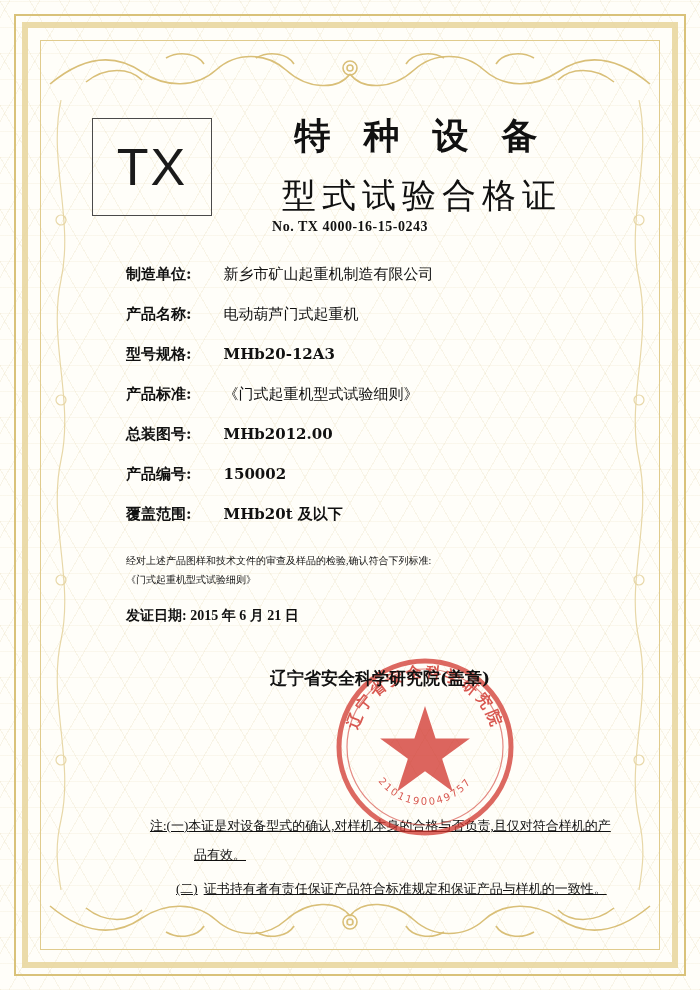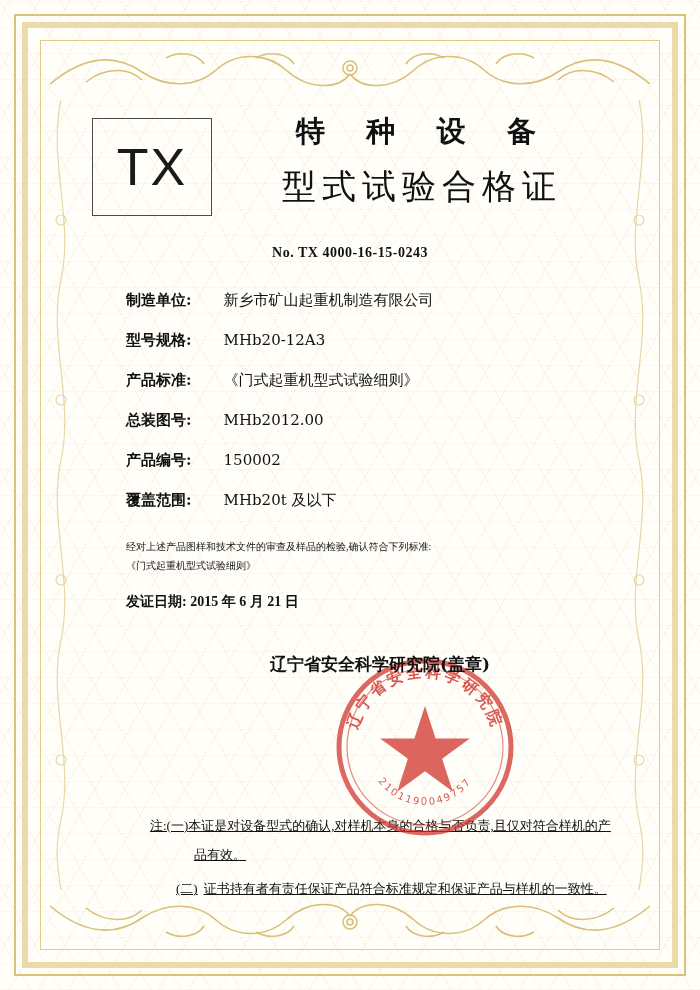--- a/index.html
+++ b/index.html
@@ -106,42 +106,42 @@
     letter-spacing: 2px;
     font-family: Liberation Sans, sans-serif;
     color: #1a1a1a;
   }
   .titles {
     flex: 1 1 auto;
     text-align: center;
     padding-right: 4px;
   }
   .title-main {
-    font-size: 29px;
+    font-size: 36px;
     letter-spacing: 12px;
-    font-family: Liberation Mono, monospace;
+    font-family: Liberation Serif, serif;
     font-weight: 700;
     color: #111;
     margin-top: 2px;
     text-align: center;
   }
   .title-sub {
     font-size: 34px;
     letter-spacing: 6px;
     font-family: "DejaVu Serif", "Liberation Serif", serif;
     font-weight: 400;
     color: #111;
     margin-top: 12px;
   }
   .cert-number {
     text-align: center;
     font-size: 14px;
     font-weight: 700;
     letter-spacing: 0.5px;
-    margin-top: 29px;
+    margin-top: 0;
     color: #111;
   }
 
   
   .fields {
     margin-top: 30px;
     padding-left: 34px;
   }
   .field-row {
     display: flex;
@@ -153,21 +153,21 @@
   .field-label {
     font-family: "DejaVu Serif", "Liberation Serif", serif;
     font-weight: 700;
     color: #111;
     white-space: nowrap;
   }
   .field-value {
     font-family: "DejaVu Serif", "Liberation Serif", serif;
     color: #111;
     margin-left: 8px;
-    font-weight: 400;
+    font-weight: 700;
   }
   .field-value.cn {
     font-weight: 400;
   }
 
   
   .statement {
     margin-top: 28px;
     padding-left: 34px;
     font-size: 10px;
@@ -316,20 +316,24 @@
     </div>
 
     <div class="cert-number">No. TX 4000-16-15-0243</div>
 
     <div class="fields">
       <div class="field-row">
         <span class="field-label">制造单位:</span>
         <span class="field-value cn">新乡市矿山起重机制造有限公司</span>
       </div>
       <div class="field-row">
+        <span class="field-label">产品名称:</span>
+        <span class="field-value cn">电动葫芦门式起重机</span>
+      </div>
+      <div class="field-row">
         <span class="field-label">型号规格:</span>
         <span class="field-value">MHb20-12A3</span>
       </div>
       <div class="field-row">
         <span class="field-label">产品标准:</span>
         <span class="field-value cn">《门式起重机型式试验细则》</span>
       </div>
       <div class="field-row">
         <span class="field-label">总装图号:</span>
         <span class="field-value">MHb2012.00</span>

